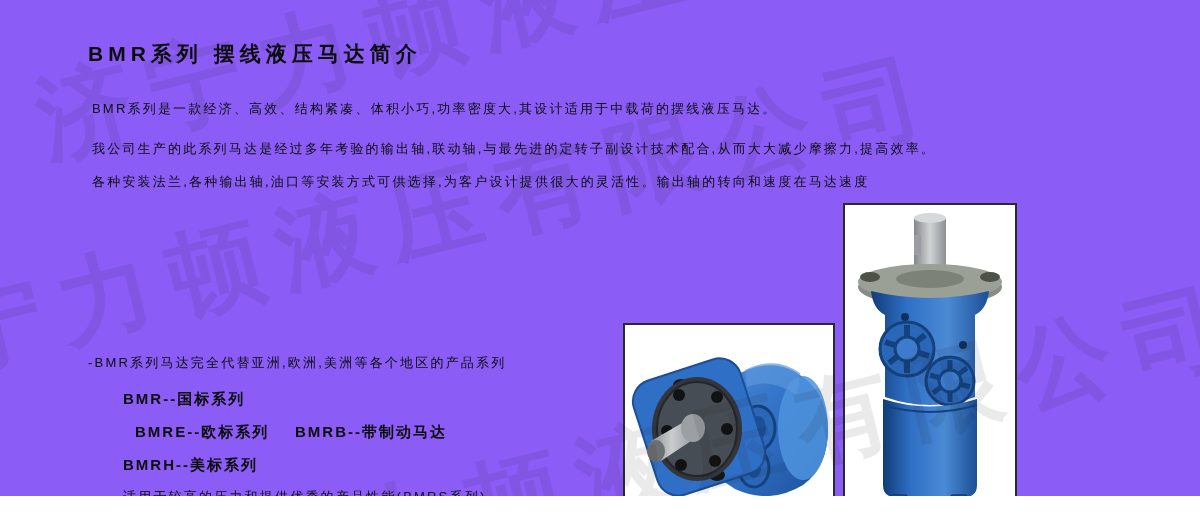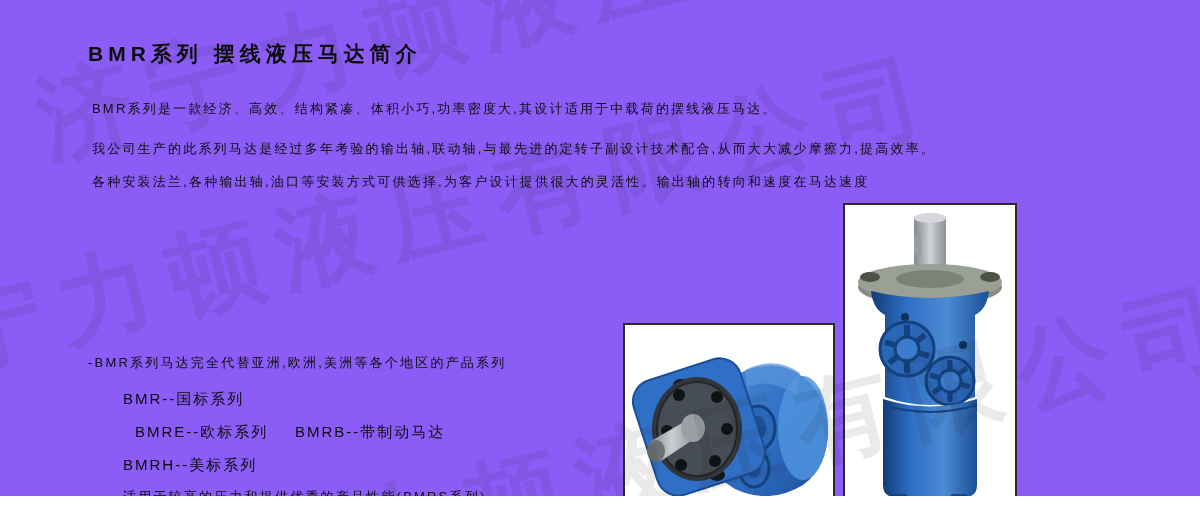--- a/index.html
+++ b/index.html
@@ -9,21 +9,21 @@
   }
   
   .doc-title{
     position:absolute;left:88px;top:40px;font-size:21px;font-weight:bold;
     letter-spacing:5px;white-space:nowrap;color:#0d0d0d;
   }
   .tline{
     position:absolute;white-space:nowrap;font-weight:normal;font-size:13px;
     letter-spacing:2.2px;color:#0d0d0d;
   }
-  .series-item{font-size:15px;font-weight:normal;letter-spacing:2px;}
+  .series-item{font-size:15px;font-weight:bold;letter-spacing:2px;}
   
   .bottom-rule{
     position:absolute;left:77px;top:517px;width:546px;height:2px;background:#1c1c1c;
   }
   .frame{
     position:absolute;border:2px solid #2a2a2a;background:#ffffff;box-sizing:border-box;
   }
   .frame-left{left:623px;top:323px;width:212px;height:195px;}
   .frame-right{left:843px;top:203px;width:174px;height:315px;}
   .frame svg{display:block;}

